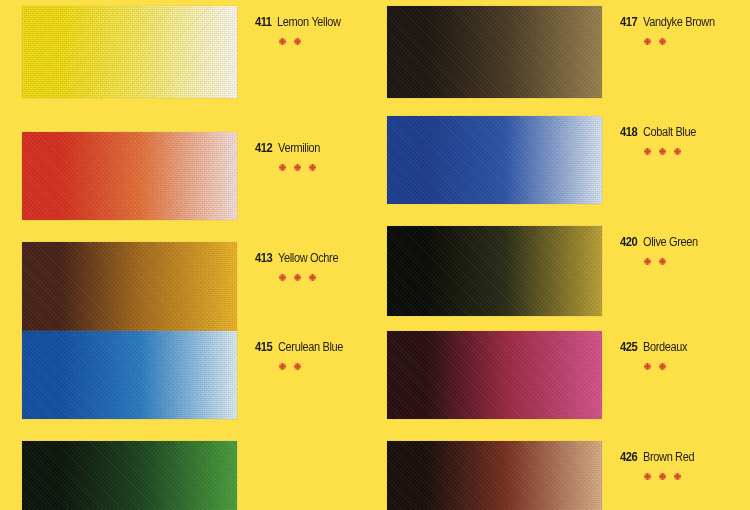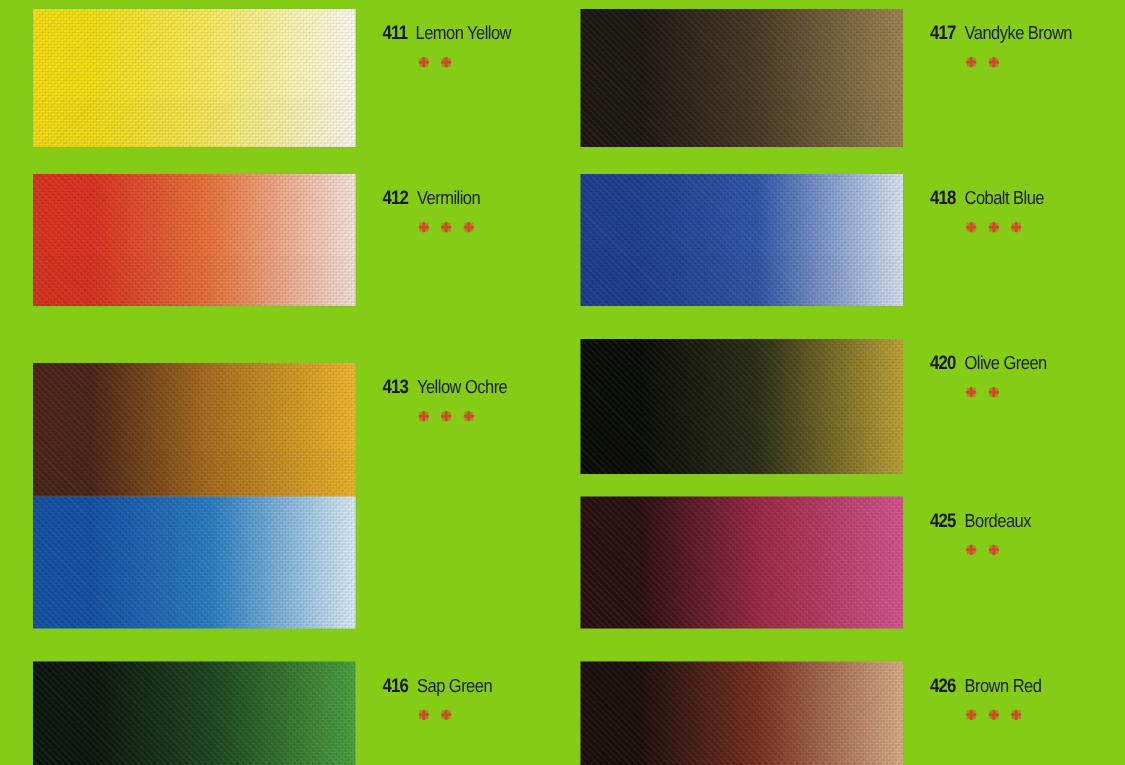--- a/index.html
+++ b/index.html
@@ -13,21 +13,21 @@
     background: #ffffff;
     font-family: "Liberation Sans", sans-serif;
     overflow: hidden;
     position: relative;
   }
 
   #chart {
     position: relative;
     width: 750px;
     height: 510px;
-    background: #84cc16;
+    background: #fde047;
   }
 
   .swatch-row {
     position: absolute;
     display: flex;
     flex-direction: row;
     align-items: flex-start;
   }
 
   .color-bar {
@@ -137,21 +137,21 @@
           <span class="star">
             <svg width="7" height="7" viewBox="0 0 7 7">
               <rect x="0" y="2.6" width="7" height="1.8" fill="#cf4a2c"></rect>
               <rect x="2.6" y="0" width="1.8" height="7" fill="#cf4a2c"></rect>
               <rect x="0.6" y="0.6" width="5.8" height="5.8" fill="#cf4a2c" opacity="0.55"></rect>
             </svg>
           </span>
         </div>
       </div>
     </div>
-    <div class="swatch-row" style="left: 22px; top: 116px;">
+    <div class="swatch-row" style="left: 22px; top: 132px;">
       <div class="color-bar" style="height: 88px; background: linear-gradient(to right, rgb(217, 50, 32) 0%, rgb(217, 50, 32) 18%, rgb(232, 115, 58) 55%, rgb(246, 226, 220) 100%);">
         <div class="grain"></div>
         <div class="grain2"></div>
       </div>
       <div class="label-block">
         <div class="label-line">
           <span class="code">412</span>
           <span class="cname">Vermilion</span>
         </div>
         <div class="stars">
@@ -212,48 +212,48 @@
             </svg>
           </span>
         </div>
       </div>
     </div>
     <div class="swatch-row" style="left: 22px; top: 331px;">
       <div class="color-bar" style="height: 88px; background: linear-gradient(to right, rgb(20, 82, 166) 0%, rgb(20, 82, 166) 18%, rgb(42, 126, 196) 55%, rgb(220, 238, 247) 100%);">
         <div class="grain"></div>
         <div class="grain2"></div>
       </div>
+      <div class="label-block">
+        <div class="label-line">
+          <span class="code">415</span>
+          <span class="cname">Cerulean Blue</span>
+        </div>
+        <div class="stars">
+          <span class="star">
+            <svg width="7" height="7" viewBox="0 0 7 7">
+              <rect x="0" y="2.6" width="7" height="1.8" fill="#cf4a2c"></rect>
+              <rect x="2.6" y="0" width="1.8" height="7" fill="#cf4a2c"></rect>
+              <rect x="0.6" y="0.6" width="5.8" height="5.8" fill="#cf4a2c" opacity="0.55"></rect>
+            </svg>
+          </span>
+          <span class="star">
+            <svg width="7" height="7" viewBox="0 0 7 7">
+              <rect x="0" y="2.6" width="7" height="1.8" fill="#cf4a2c"></rect>
+              <rect x="2.6" y="0" width="1.8" height="7" fill="#cf4a2c"></rect>
+              <rect x="0.6" y="0.6" width="5.8" height="5.8" fill="#cf4a2c" opacity="0.55"></rect>
+            </svg>
+          </span>
+        </div>
+      </div>
     </div>
     <div class="swatch-row" style="left: 22px; top: 441px;">
       <div class="color-bar" style="height: 70px; background: linear-gradient(to right, rgb(13, 21, 13) 0%, rgb(13, 21, 13) 18%, rgb(29, 70, 32) 55%, rgb(75, 162, 63) 100%);">
         <div class="grain"></div>
         <div class="grain2"></div>
       </div>
-      <div class="label-block">
-        <div class="label-line">
-          <span class="code">416</span>
-          <span class="cname">Sap  Green</span>
-        </div>
-        <div class="stars">
-          <span class="star">
-            <svg width="7" height="7" viewBox="0 0 7 7">
-              <rect x="0" y="2.6" width="7" height="1.8" fill="#cf4a2c"></rect>
-              <rect x="2.6" y="0" width="1.8" height="7" fill="#cf4a2c"></rect>
-              <rect x="0.6" y="0.6" width="5.8" height="5.8" fill="#cf4a2c" opacity="0.55"></rect>
-            </svg>
-          </span>
-          <span class="star">
-            <svg width="7" height="7" viewBox="0 0 7 7">
-              <rect x="0" y="2.6" width="7" height="1.8" fill="#cf4a2c"></rect>
-              <rect x="2.6" y="0" width="1.8" height="7" fill="#cf4a2c"></rect>
-              <rect x="0.6" y="0.6" width="5.8" height="5.8" fill="#cf4a2c" opacity="0.55"></rect>
-            </svg>
-          </span>
-        </div>
-      </div>
     </div>
     <div class="swatch-row" style="left: 387px; top: 6px;">
       <div class="color-bar" style="height: 92px; background: linear-gradient(to right, rgb(29, 23, 18) 0%, rgb(29, 23, 18) 18%, rgb(74, 58, 37) 55%, rgb(157, 132, 81) 100%);">
         <div class="grain"></div>
         <div class="grain2"></div>
       </div>
       <div class="label-block">
         <div class="label-line">
           <span class="code">417</span>
           <span class="cname">Vandyke Brown</span>

